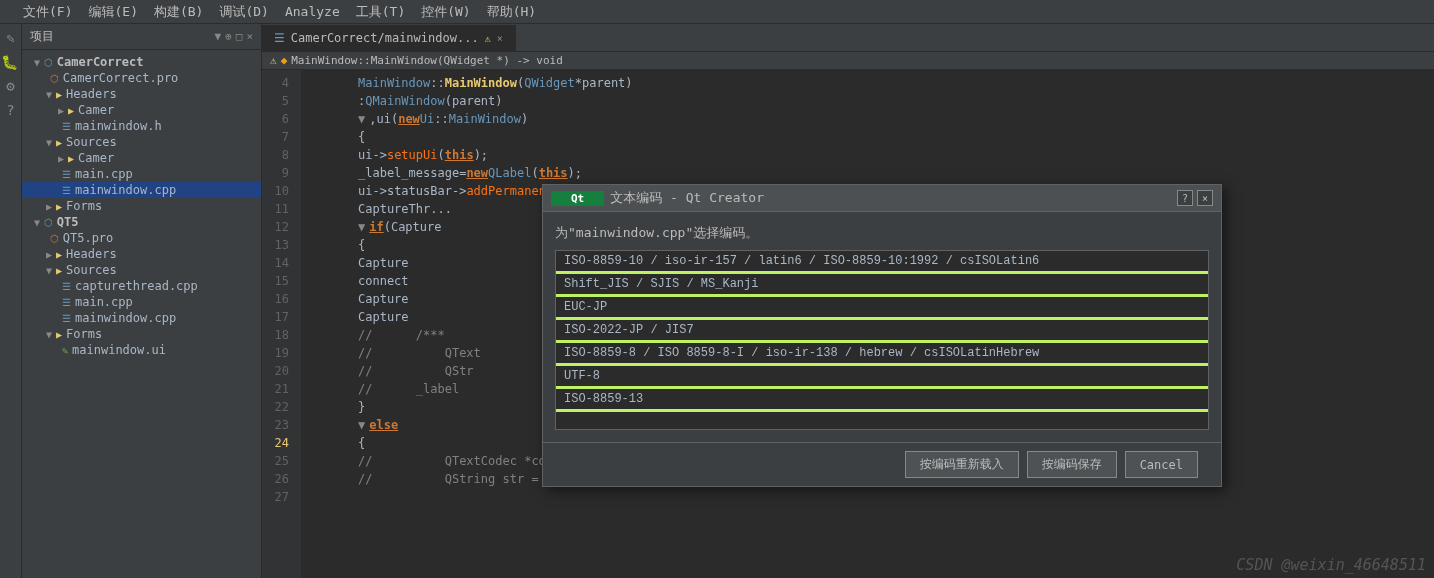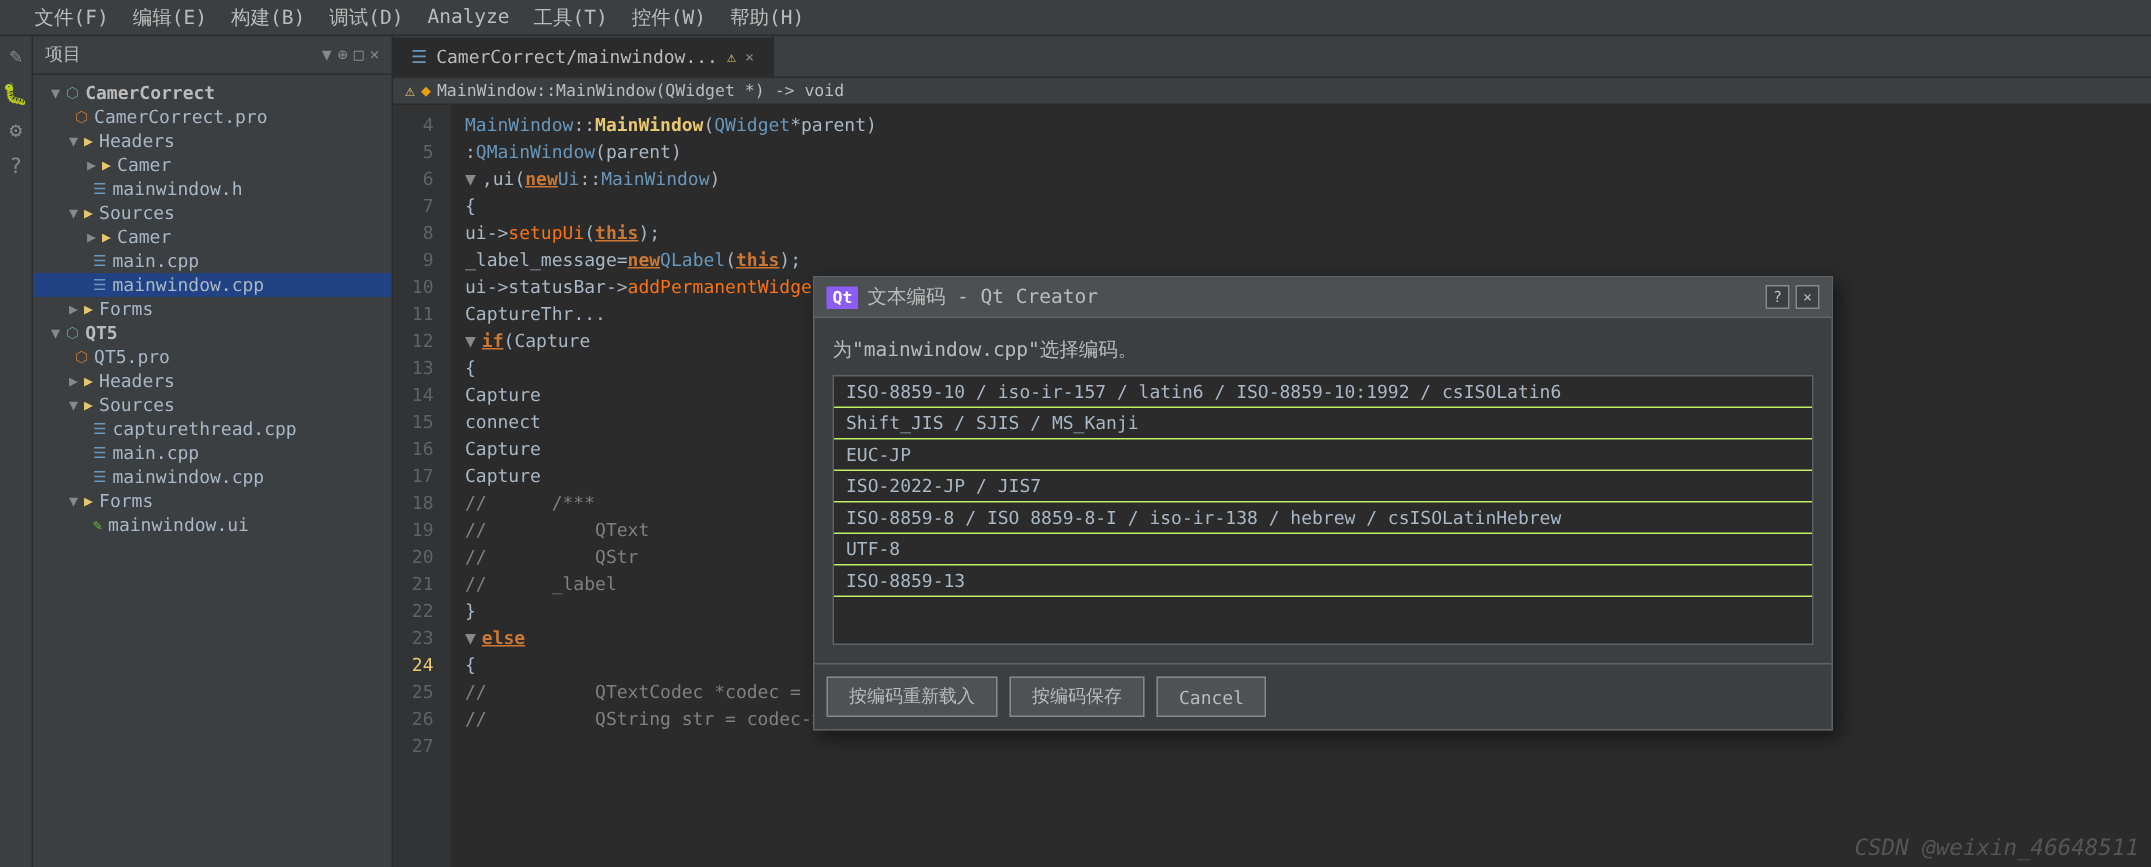--- a/index.html
+++ b/index.html
@@ -157,20 +157,21 @@
       flex: 1;
       padding: 4px 8px;
       overflow: auto;
       font-size: 12px;
       line-height: 1.5;
     }
     .code-line {
       white-space: pre;
       display: flex;
       align-items: center;
+      margin-left: 48px;
     }
 
     
     .kw { color: #cc7832; font-weight: bold; text-decoration: underline; }
     .fn { color: #f97316; }
     .cls { color: #6897bb; }
     .cmt { color: #808080; }
     .punc { color: #a9b7c6; }
     .var { color: #a9b7c6; }
     .ptr { color: #a9b7c6; }
@@ -246,27 +247,28 @@
       background: #2b2b2b;
       border: 1px solid #606366;
       height: 180px;
       overflow-y: scroll;
     }
     .dialog-list-item {
       padding: 3px 8px;
       font-size: 12px;
       color: #a9b7c6;
       cursor: pointer;
-      border-bottom: 1px solid #bef264;
+      border-bottom: 3px solid #bef264;
+      font-family: Liberation Mono, monospace;
     }
     .dialog-footer {
       display: flex;
-      justify-content: flex-start;
+      justify-content: flex-end;
       gap: 8px;
-      padding: 8px 8px;
+      padding: 8px 23px;
       border-top: 1px solid #606366;
     }
     .dialog-action-btn {
       padding: 4px 14px;
       background: #4e5254;
       border: 1px solid #888;
       color: #bbbbbb;
       font-size: 12px;
       cursor: pointer;
       font-family: inherit;
@@ -495,21 +497,21 @@
         <div class="code-line">    <span class="cmt">//          QString str = codec-&gt;toUnicode("没有找到相机");</span></div>
       </div>
     </div>
 
     <div class="watermark">CSDN @weixin_46648511</div>
 
     <div class="dialog-overlay">
       <div class="dialog">
         <div class="dialog-titlebar">
           <div class="dialog-title">
-            <span style="background:#8b5cf6;color:white;padding:1px 4px;font-size:11px;font-weight:bold;">Qt</span>
+            <span style="background:#15803d;color:white;padding:1px 20px;font-size:11px;font-weight:bold;">Qt</span>
             <span>文本编码 - Qt Creator</span>
           </div>
           <div class="dialog-controls">
             <div class="dialog-btn-ctrl">?</div>
             <div class="dialog-btn-ctrl">×</div>
           </div>
         </div>
         <div class="dialog-content">
           <div class="dialog-label">为"mainwindow.cpp"选择编码。</div>
           <div style="position:relative;">

